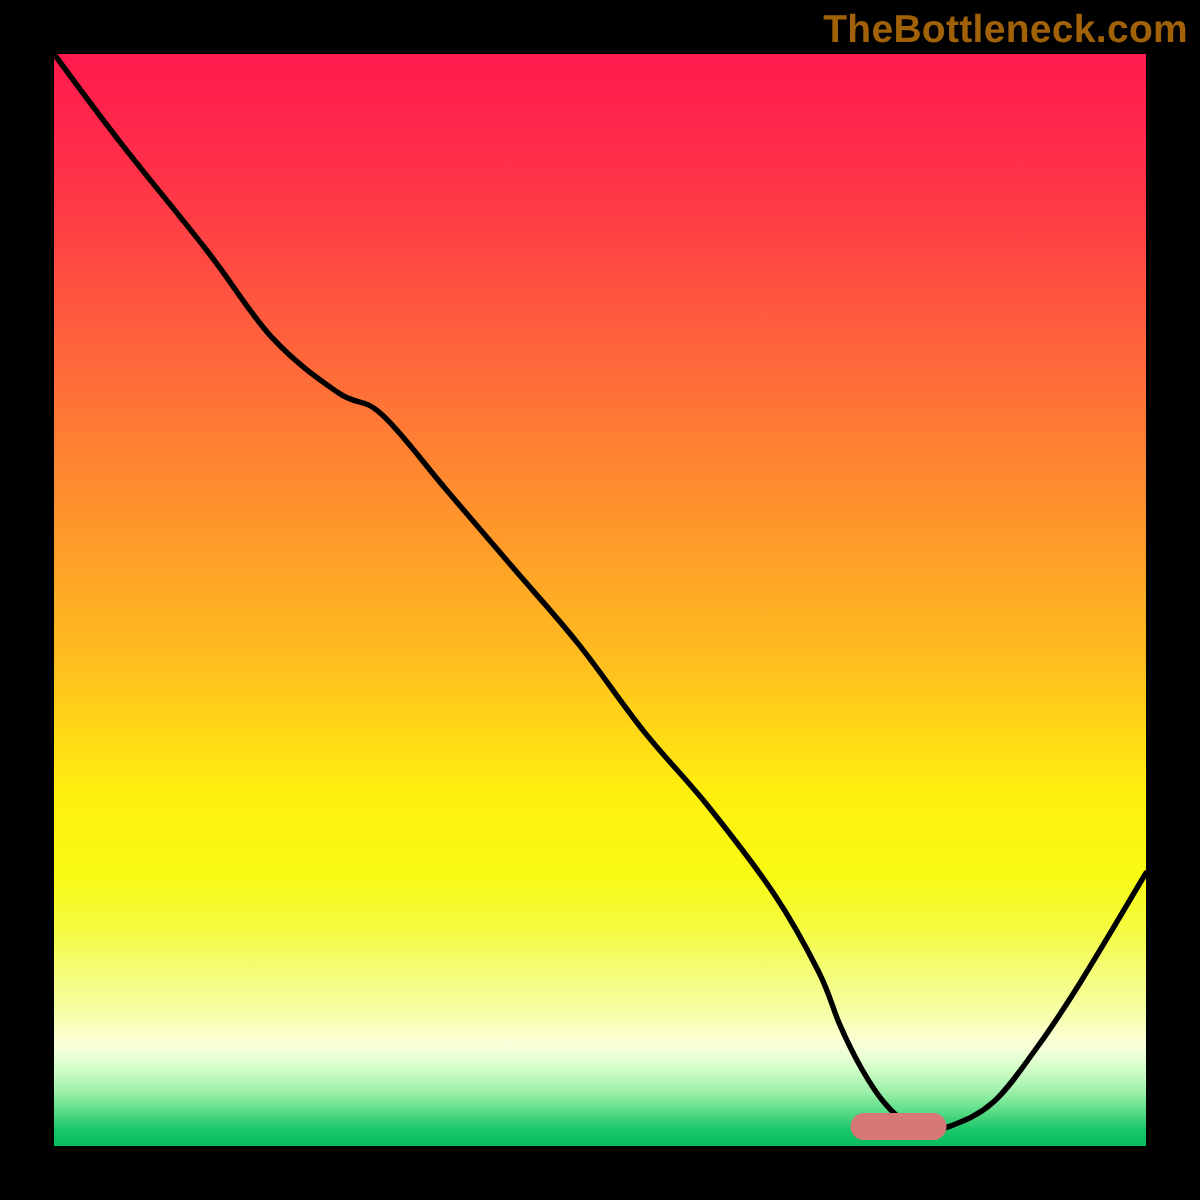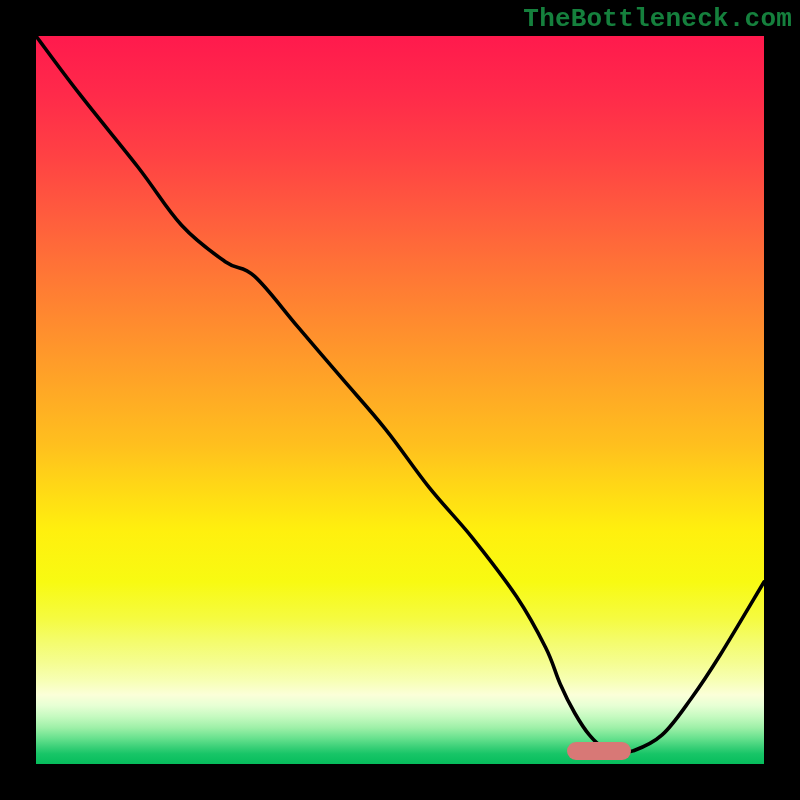--- a/index.html
+++ b/index.html
@@ -65,24 +65,24 @@
     width: 64px;
     height: 18px;
     border-radius: 9px;
     background: #d87876;
     transform: translate(-50%, -50%);
   }
   .watermark {
     position: absolute;
     top: 4px;
     right: 8px;
-    font-family: Liberation Mono, monospace;
+    font-family: Liberation Sans, sans-serif;
     font-size: 26px;
     font-weight: 600;
-    color: #15803d;
+    color: #a16207;
     letter-spacing: 0.2px;
     white-space: nowrap;
   }
 </style>
 </head>
 <body>
 
 <div class="frame">
   <div class="watermark">TheBottleneck.com</div>
 

